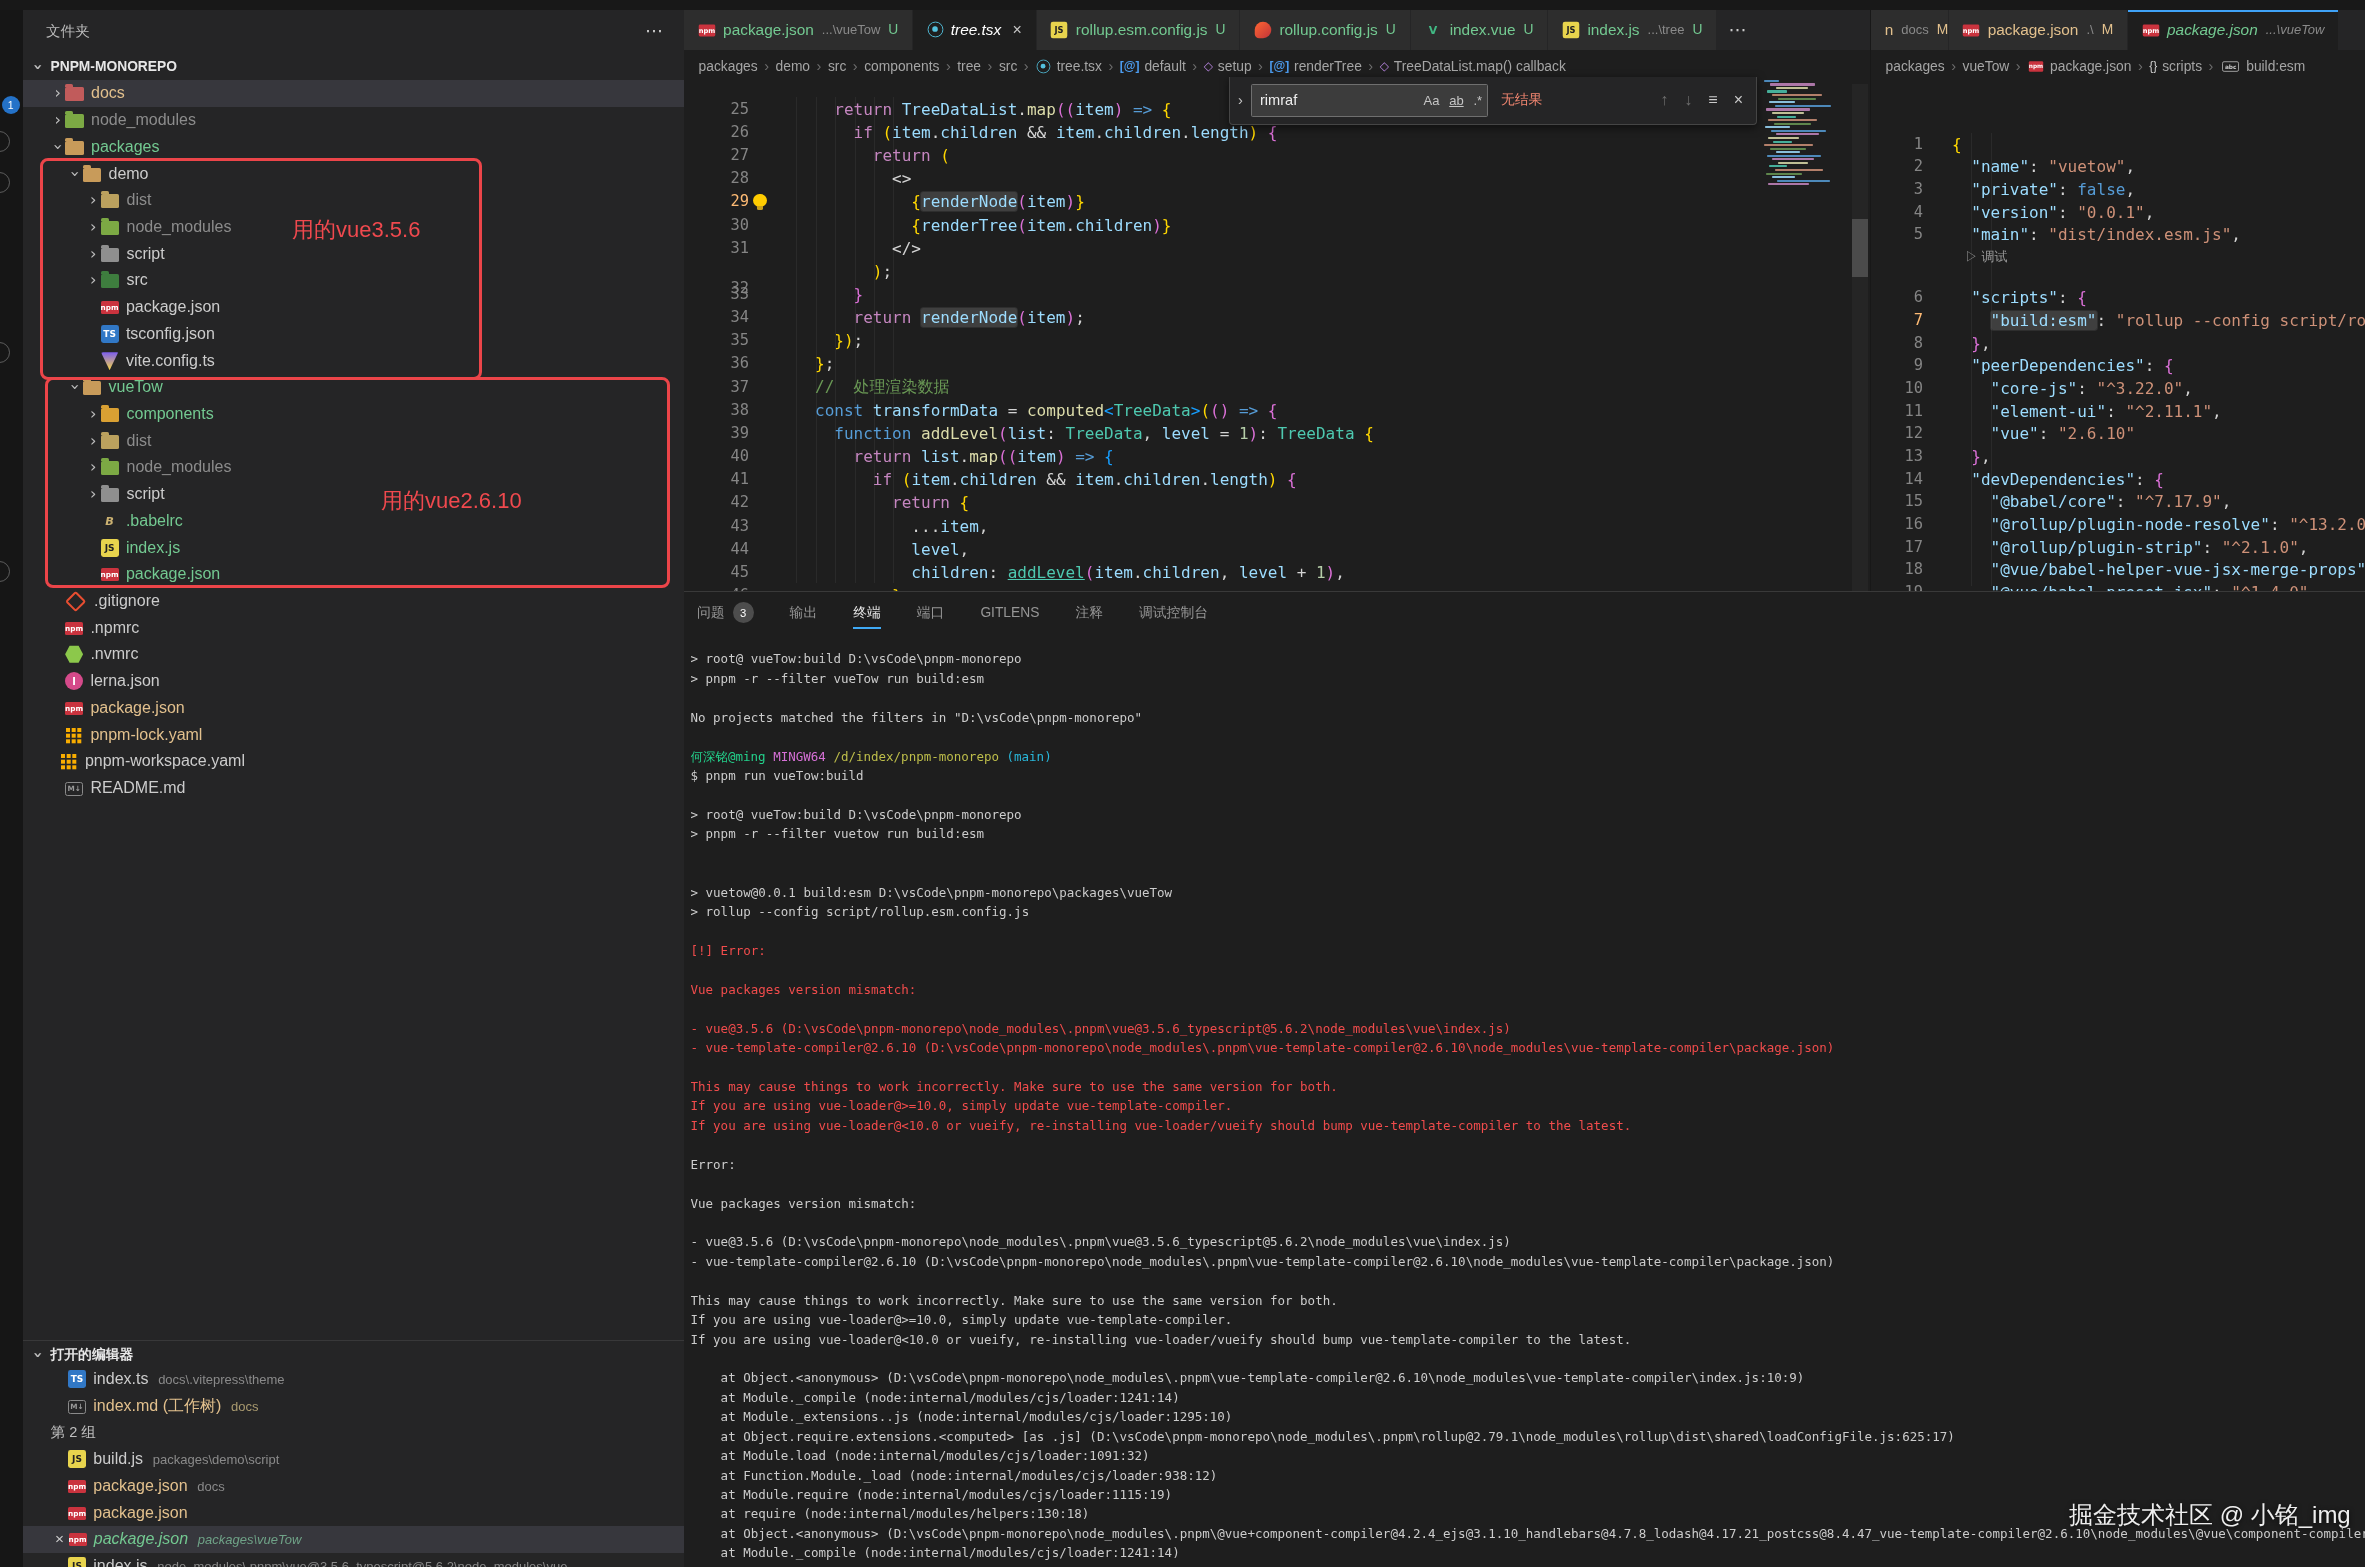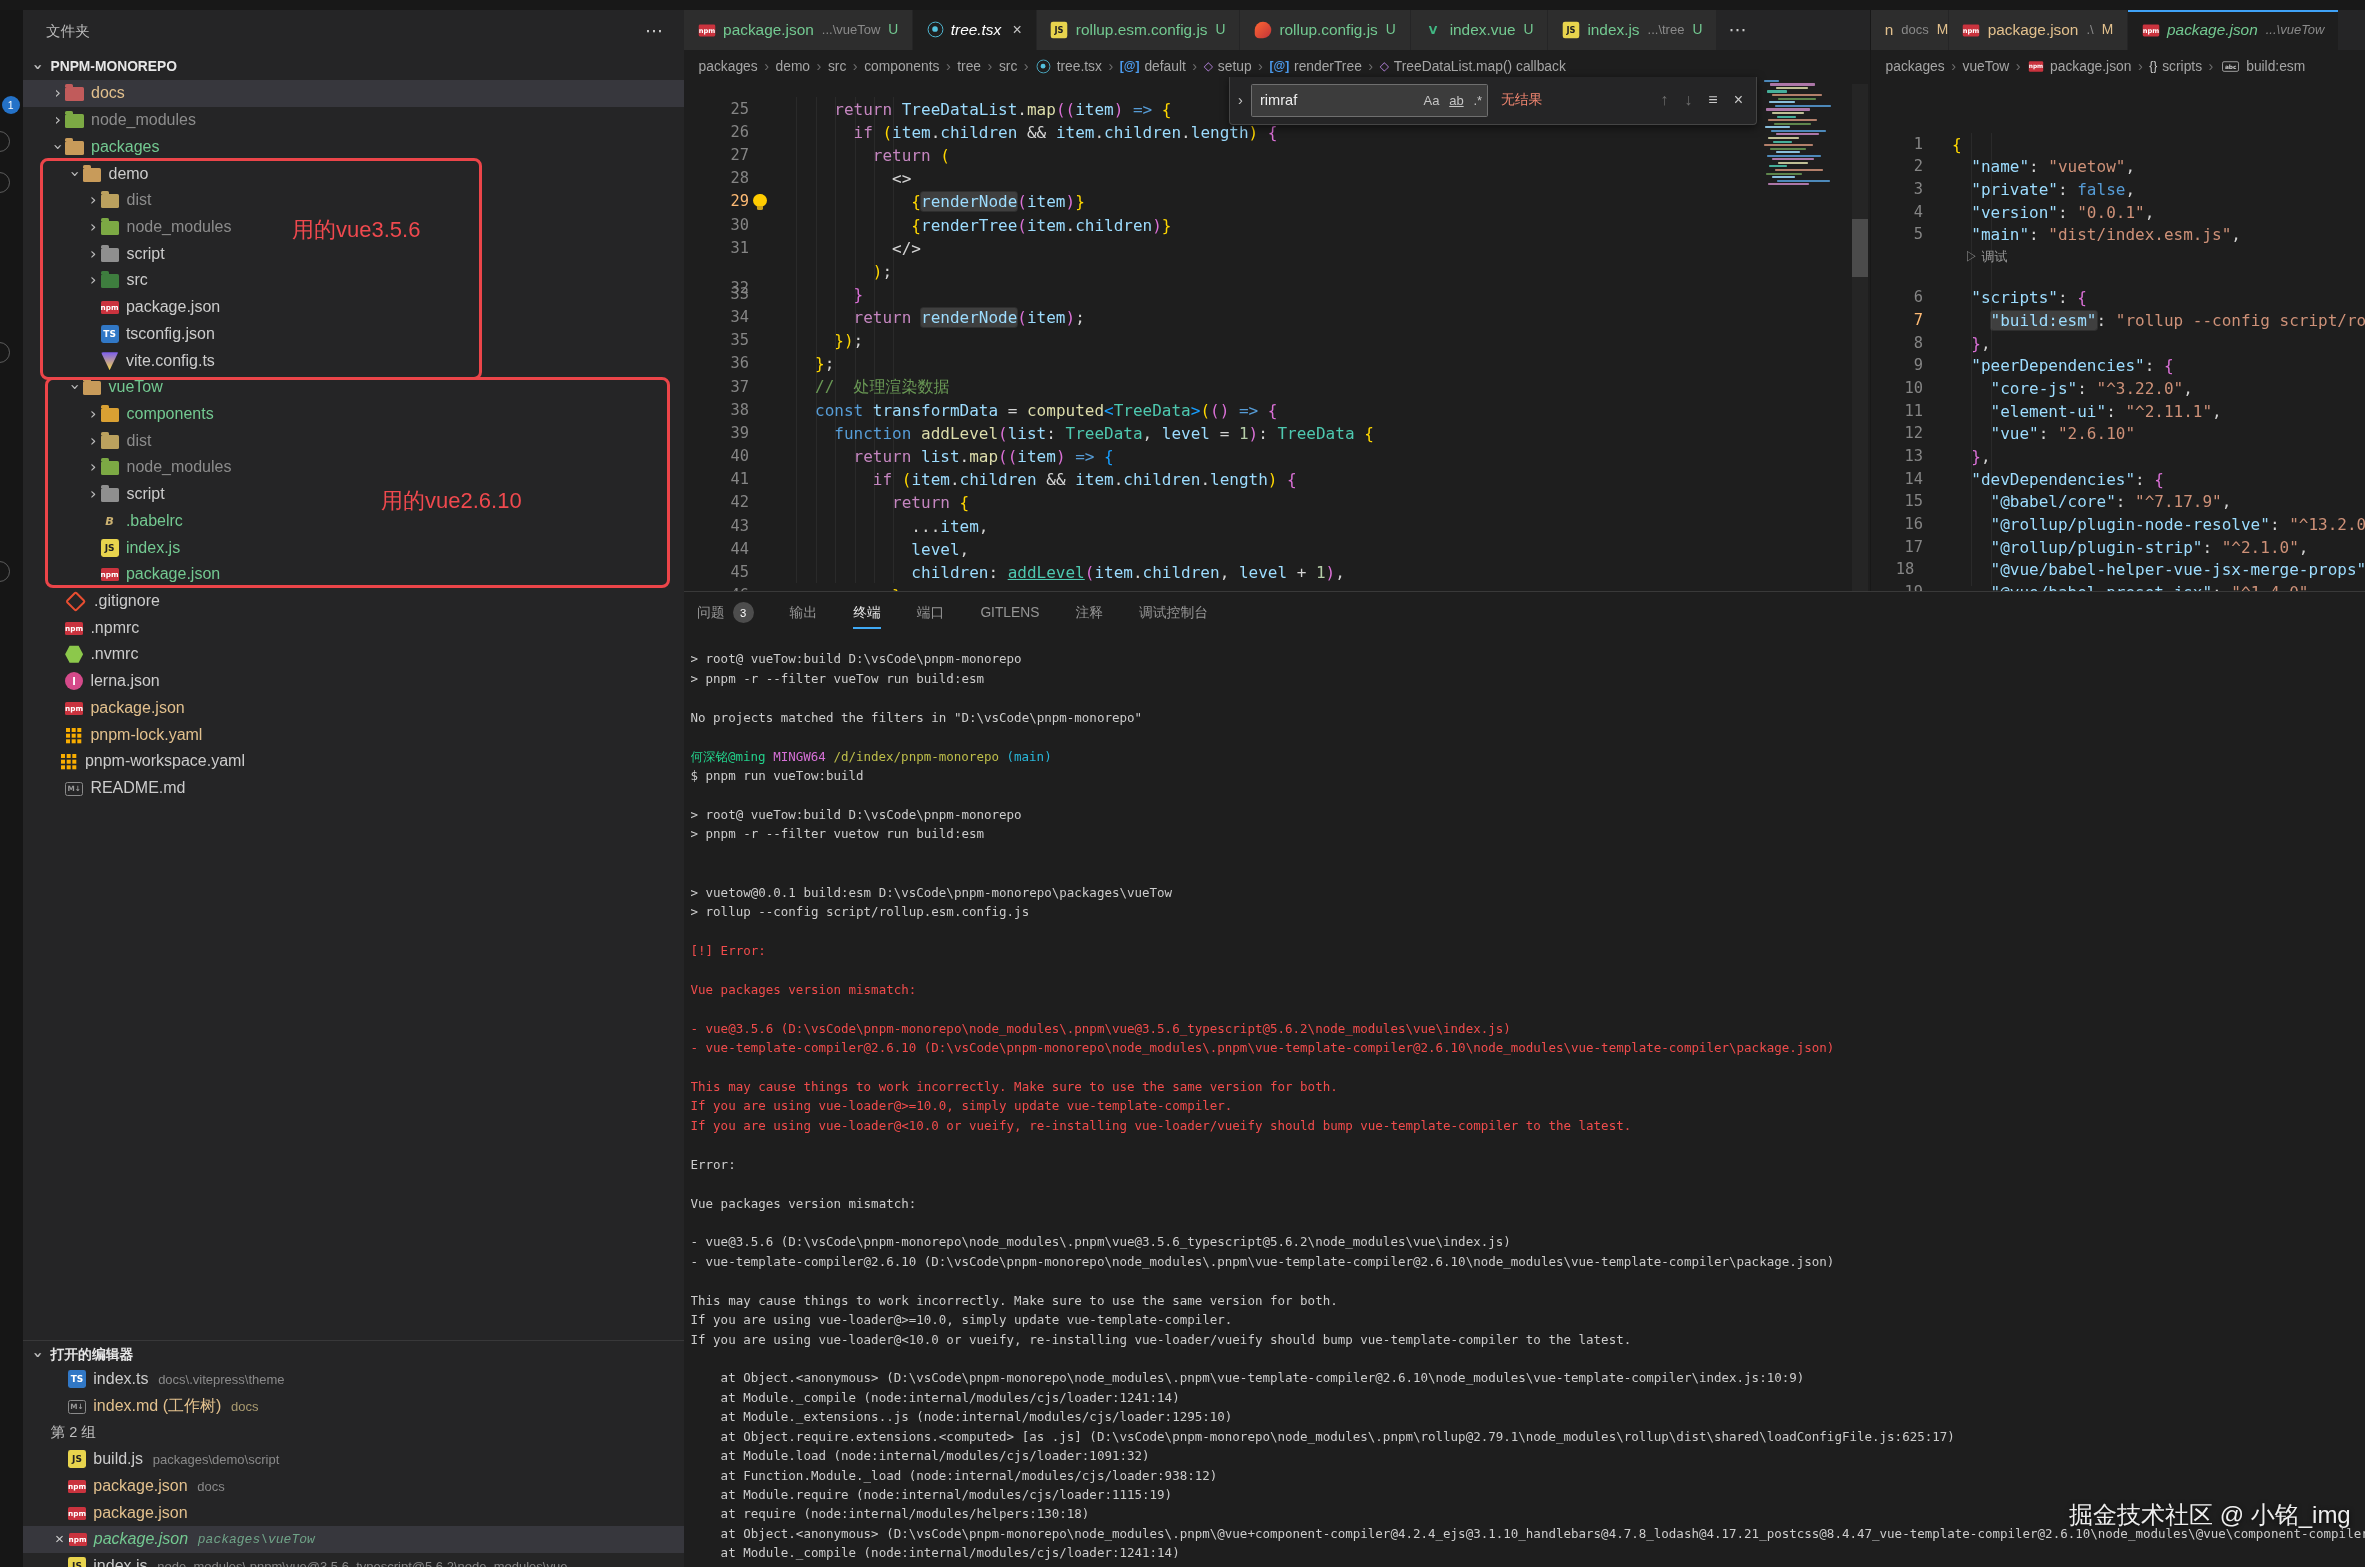--- a/index.html
+++ b/index.html
@@ -351,21 +351,21 @@
           <span class="desc">docs</span>
         </div>
         <div class="row" style="top: 1490px; padding-left: 45px;">
           <span class="fi fi-npm"></span>
           <span class="lbl c-mod">package.json</span>
         </div>
         <div class="row sel" style="top: 1516px; padding-left: 27.5px;">
           <span class="closex">×</span>
           <span class="fi fi-npm"></span>
           <span class="lbl c-green" style="font-style: italic;">package.json</span>
-          <span class="desc" style="color: rgb(111, 162, 135); font-style: italic; font-family: Liberation Mono, monospace;">packages\vueTow</span>
+          <span class="desc" style="color: rgb(111, 162, 135); font-style: italic;">packages\vueTow</span>
         </div>
         <div class="row" style="top: 1543px; padding-left: 45px;">
           <span class="fi fi-js"></span>
           <span class="lbl c-fg">index.js</span>
           <span class="desc">node_modules\.pnpm\vue@3.5.6_typescript@5.6.2\node_modules\vue</span>
         </div>
       </div>
   </div>
 </div>
 
@@ -594,21 +594,21 @@
       <div class="cline" style="top: 248px; font-size: 16px;"><span class="ln" style="width: 36px;">8</span><span class="ltxt" style="margin-left: 29px;"><span class="c-w">  </span><span class="c-m">}</span><span class="c-w">,</span></span></div>
       <div class="cline" style="top: 270px; font-size: 16px;"><span class="ln" style="width: 36px;">9</span><span class="ltxt" style="margin-left: 29px;"><span class="c-w">  </span><span class="c-key">"peerDependencies"</span><span class="c-w">: </span><span class="c-m">{</span></span></div>
       <div class="cline" style="top: 293px; font-size: 16px;"><span class="ln" style="width: 36px;">10</span><span class="ltxt" style="margin-left: 29px;"><span class="c-w">    </span><span class="c-key">"core-js"</span><span class="c-w">: </span><span class="c-str">"^3.22.0"</span><span class="c-w">,</span></span></div>
       <div class="cline" style="top: 316px; font-size: 16px;"><span class="ln" style="width: 36px;">11</span><span class="ltxt" style="margin-left: 29px;"><span class="c-w">    </span><span class="c-key">"element-ui"</span><span class="c-w">: </span><span class="c-str">"^2.11.1"</span><span class="c-w">,</span></span></div>
       <div class="cline" style="top: 338px; font-size: 16px;"><span class="ln" style="width: 36px;">12</span><span class="ltxt" style="margin-left: 29px;"><span class="c-w">    </span><span class="c-key">"vue"</span><span class="c-w">: </span><span class="c-str">"2.6.10"</span></span></div>
       <div class="cline" style="top: 361px; font-size: 16px;"><span class="ln" style="width: 36px;">13</span><span class="ltxt" style="margin-left: 29px;"><span class="c-w">  </span><span class="c-m">}</span><span class="c-w">,</span></span></div>
       <div class="cline" style="top: 384px; font-size: 16px;"><span class="ln" style="width: 36px;">14</span><span class="ltxt" style="margin-left: 29px;"><span class="c-w">  </span><span class="c-key">"devDependencies"</span><span class="c-w">: </span><span class="c-m">{</span></span></div>
       <div class="cline" style="top: 406px; font-size: 16px;"><span class="ln" style="width: 36px;">15</span><span class="ltxt" style="margin-left: 29px;"><span class="c-w">    </span><span class="c-key">"@babel/core"</span><span class="c-w">: </span><span class="c-str">"^7.17.9"</span><span class="c-w">,</span></span></div>
       <div class="cline" style="top: 429px; font-size: 16px;"><span class="ln" style="width: 36px;">16</span><span class="ltxt" style="margin-left: 29px;"><span class="c-w">    </span><span class="c-key">"@rollup/plugin-node-resolve"</span><span class="c-w">: </span><span class="c-str">"^13.2.0"</span><span class="c-w">,</span></span></div>
       <div class="cline" style="top: 452px; font-size: 16px;"><span class="ln" style="width: 36px;">17</span><span class="ltxt" style="margin-left: 29px;"><span class="c-w">    </span><span class="c-key">"@rollup/plugin-strip"</span><span class="c-w">: </span><span class="c-str">"^2.1.0"</span><span class="c-w">,</span></span></div>
-      <div class="cline" style="top: 474px; font-size: 16px;"><span class="ln" style="width: 36px; text-align: center;">18</span><span class="ltxt" style="margin-left: 29px;"><span class="c-w">    </span><span class="c-key">"@vue/babel-helper-vue-jsx-merge-props"</span><span class="c-w">: </span></span></div>
+      <div class="cline" style="top: 474px; font-size: 16px;"><span class="ln" style="width: 36px;">18</span><span class="ltxt" style="margin-left: 29px;"><span class="c-w">    </span><span class="c-key">"@vue/babel-helper-vue-jsx-merge-props"</span><span class="c-w">: </span></span></div>
       <div class="cline" style="top: 497px; font-size: 16px;"><span class="ln" style="width: 36px;">19</span><span class="ltxt" style="margin-left: 29px;"><span class="c-w">    </span><span class="c-key">"@vue/babel-preset-jsx"</span><span class="c-w">: </span><span class="c-str">"^1.4.0"</span><span class="c-w">,</span></span></div>
       <div class="codelens" style="left: 78px; top: 164px;">▷ 调试</div>
     </div>
 </div>
 
 <div class="abs" id="panel">
   <div class="ptabs" id="ptabs">
       <div class="ptab">
         <span>问题</span>
         <span class="pbadge">3</span>

